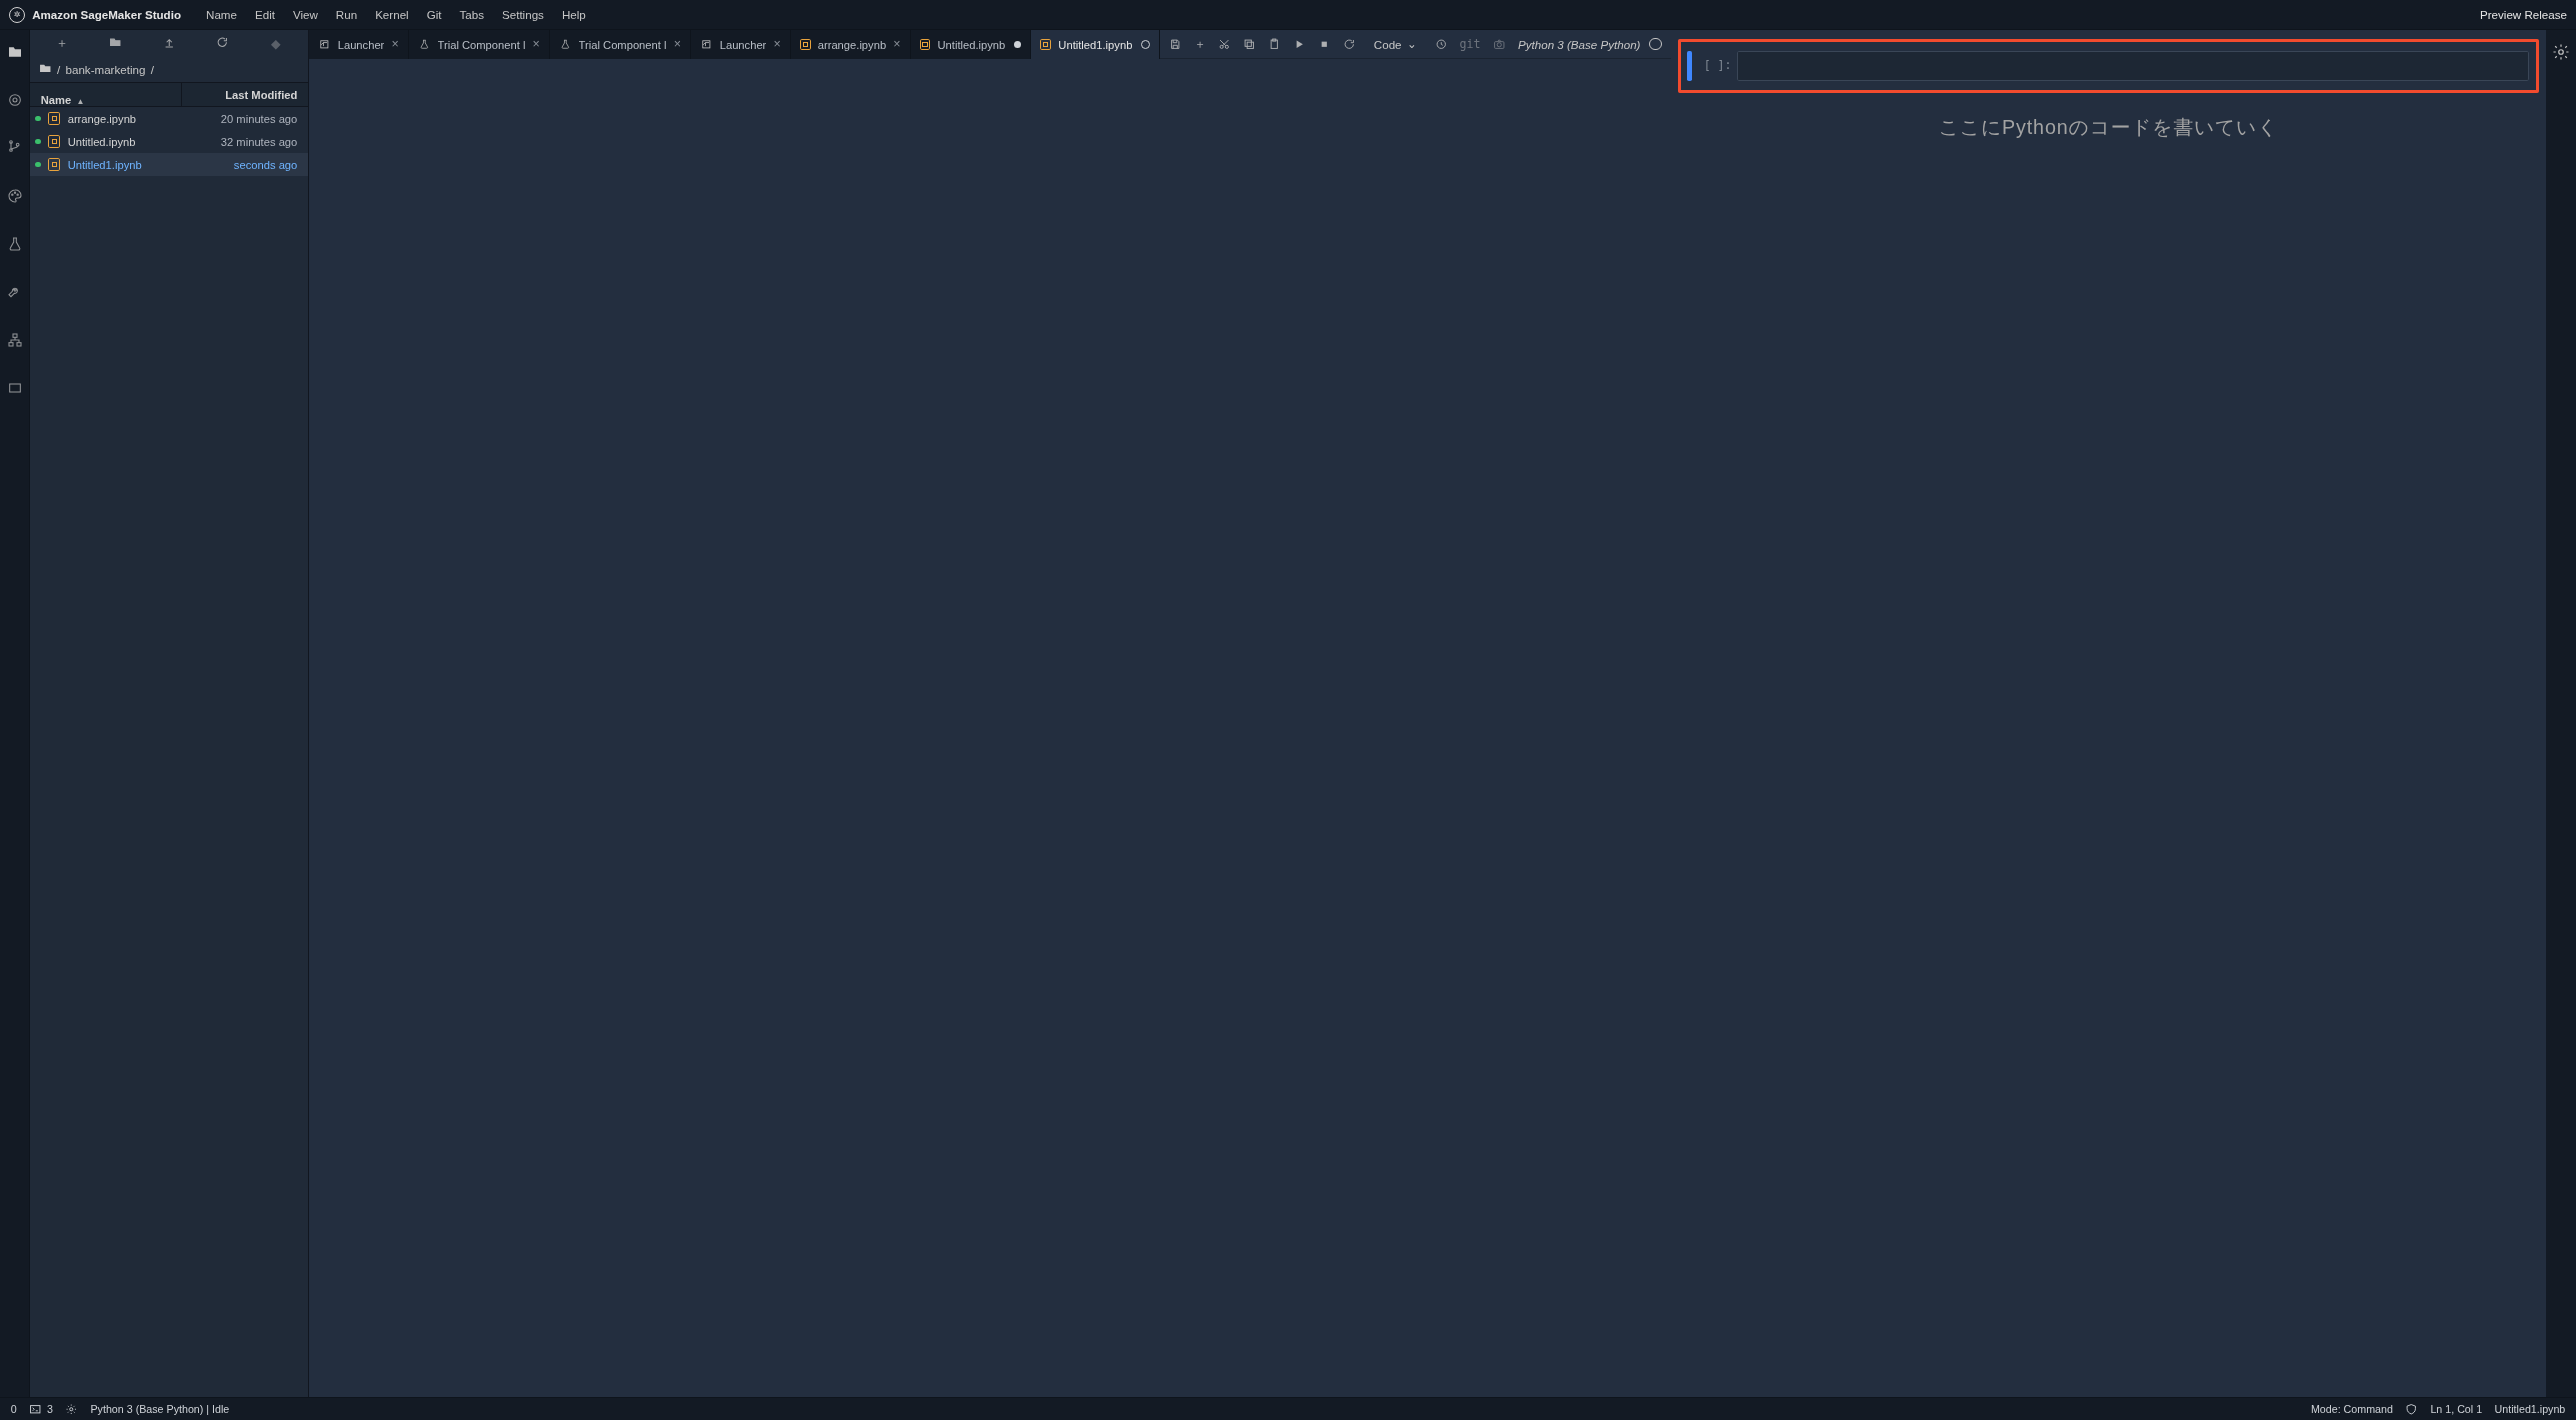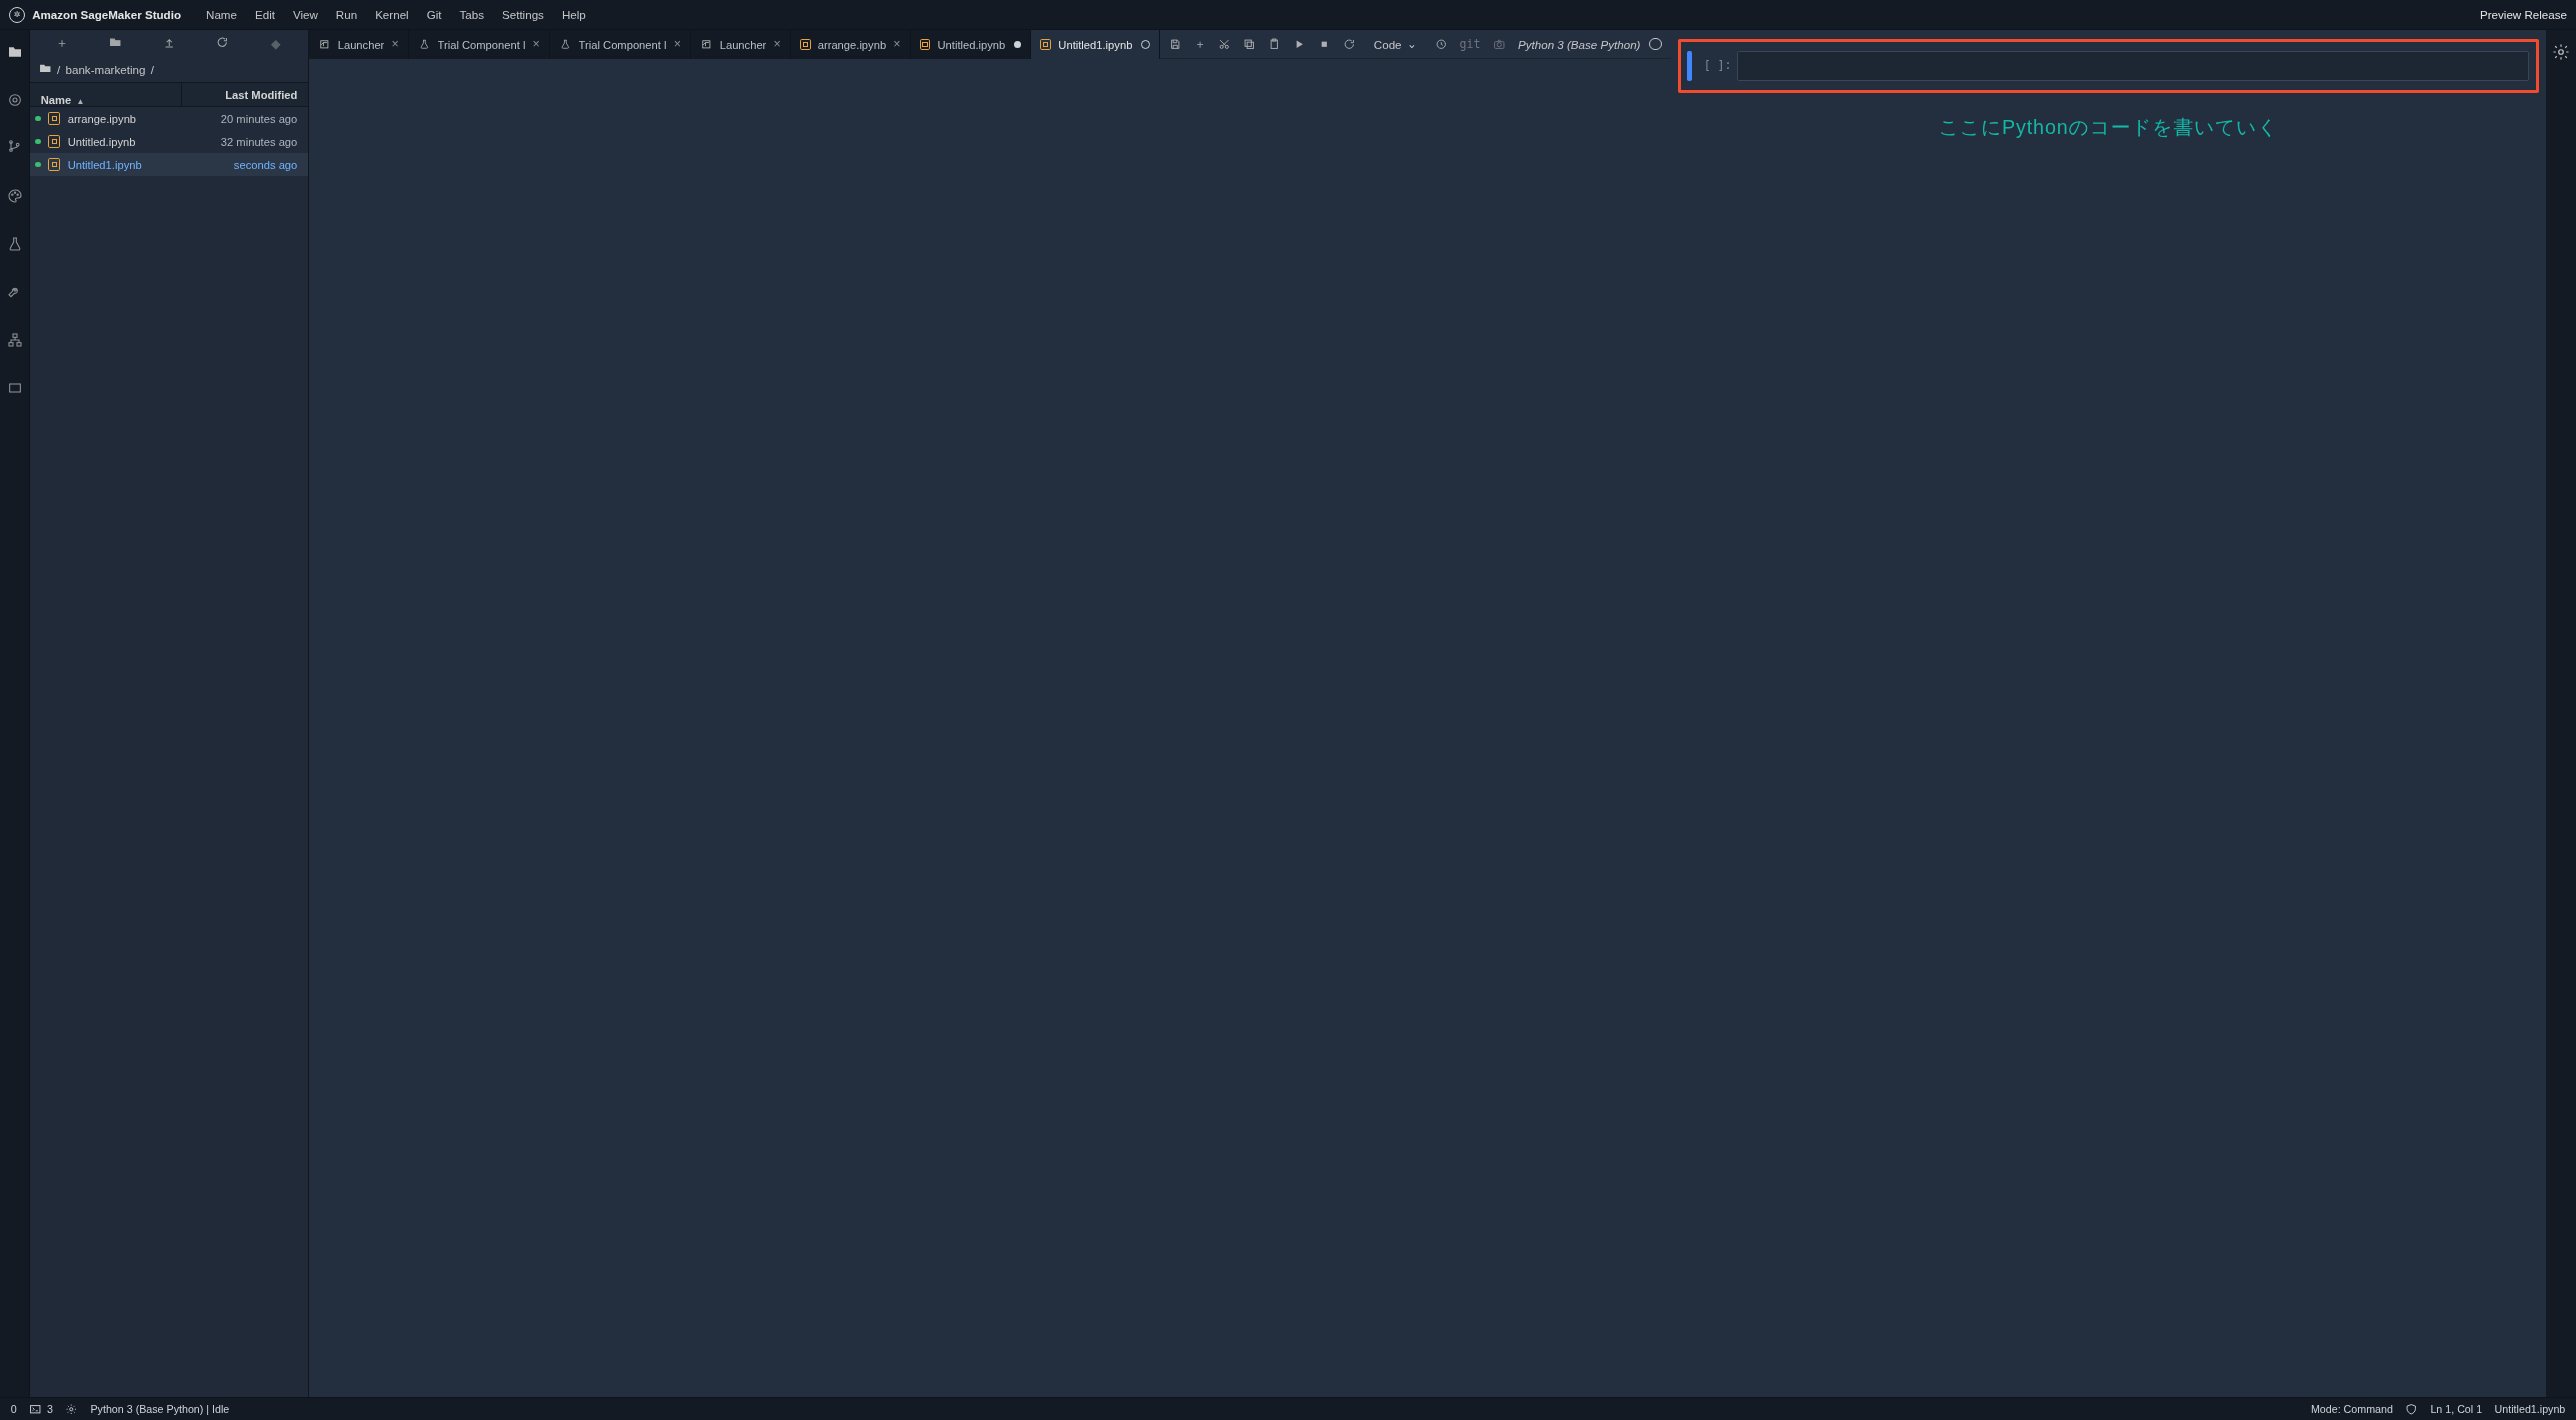--- a/index.html
+++ b/index.html
@@ -66,21 +66,21 @@
   .nb-toolbar .celltype{ display:flex; align-items:center; gap:5.4px; padding:1.8px 5.4px; cursor:pointer;}
   .nb-toolbar .kernel-area{ margin-left:auto; display:flex; align-items:flex-start; gap:9px;font-style:italic;}
   .nb-toolbar .kernel-ring{ width:12.5px; height:12.5px; border:1.6px solid #c6c6c6; border-radius:50%;}
 
   .nb-body{ flex:1; position:relative; padding:9px 7.2px; overflow:auto;}
   .cell-highlight{ border:3.6px solid #f24b2e; border-radius:1.8px; padding:9px 7.2px 9px 5.4px; margin:0 0 16px 0;}
   .cell{ display:flex; align-items:stretch;}
   .cell .runbar{ width:5.4px; background:#3f87ff; border-radius:1.8px; margin-right:9px;}
   .cell .prompt{ width:36px; color:#7f8893; font-family:Menlo, Consolas, monospace; font-size:11.6px; padding-top:7.2px; text-align:right; padding-right:5.4px;}
   .cell .code{ flex:1; min-height:30px; background:#1d2734; border:0.9px solid #3a4657; border-radius:1.8px;}
-  .annotation{ color:#14b8a6; font-size:19.7px; text-align:center; padding:5.4px 0 0 0; letter-spacing:0.9px;}
+  .annotation{ color:#a3a3a3; font-size:19.7px; text-align:center; padding:5.4px 0 0 0; letter-spacing:0.9px;}
 
   
   .rightbar { width:30px; background:#131a24; display:flex; justify-content:center; padding-top:12.5px;}
   .rightbar svg{ width:18px; height:18px; stroke:#c6c6c6; fill:none; stroke-width:1.6;}
 
   
   .statusbar{ height:23px; background:#131a24; border-top:0.9px solid #0e141c; display:flex; align-items:center; padding:0 10.7px; gap:12.5px; font-size:10.7px; color:#cfd3d8;}
   .statusbar .s-item{ display:flex; align-items:center; gap:5.4px; cursor:pointer;}
   .statusbar .s-item svg{ width:12.5px; height:12.5px; stroke:#cfd3d8; fill:none; stroke-width:1.8;}
   .statusbar .spacer{ flex:1;}

